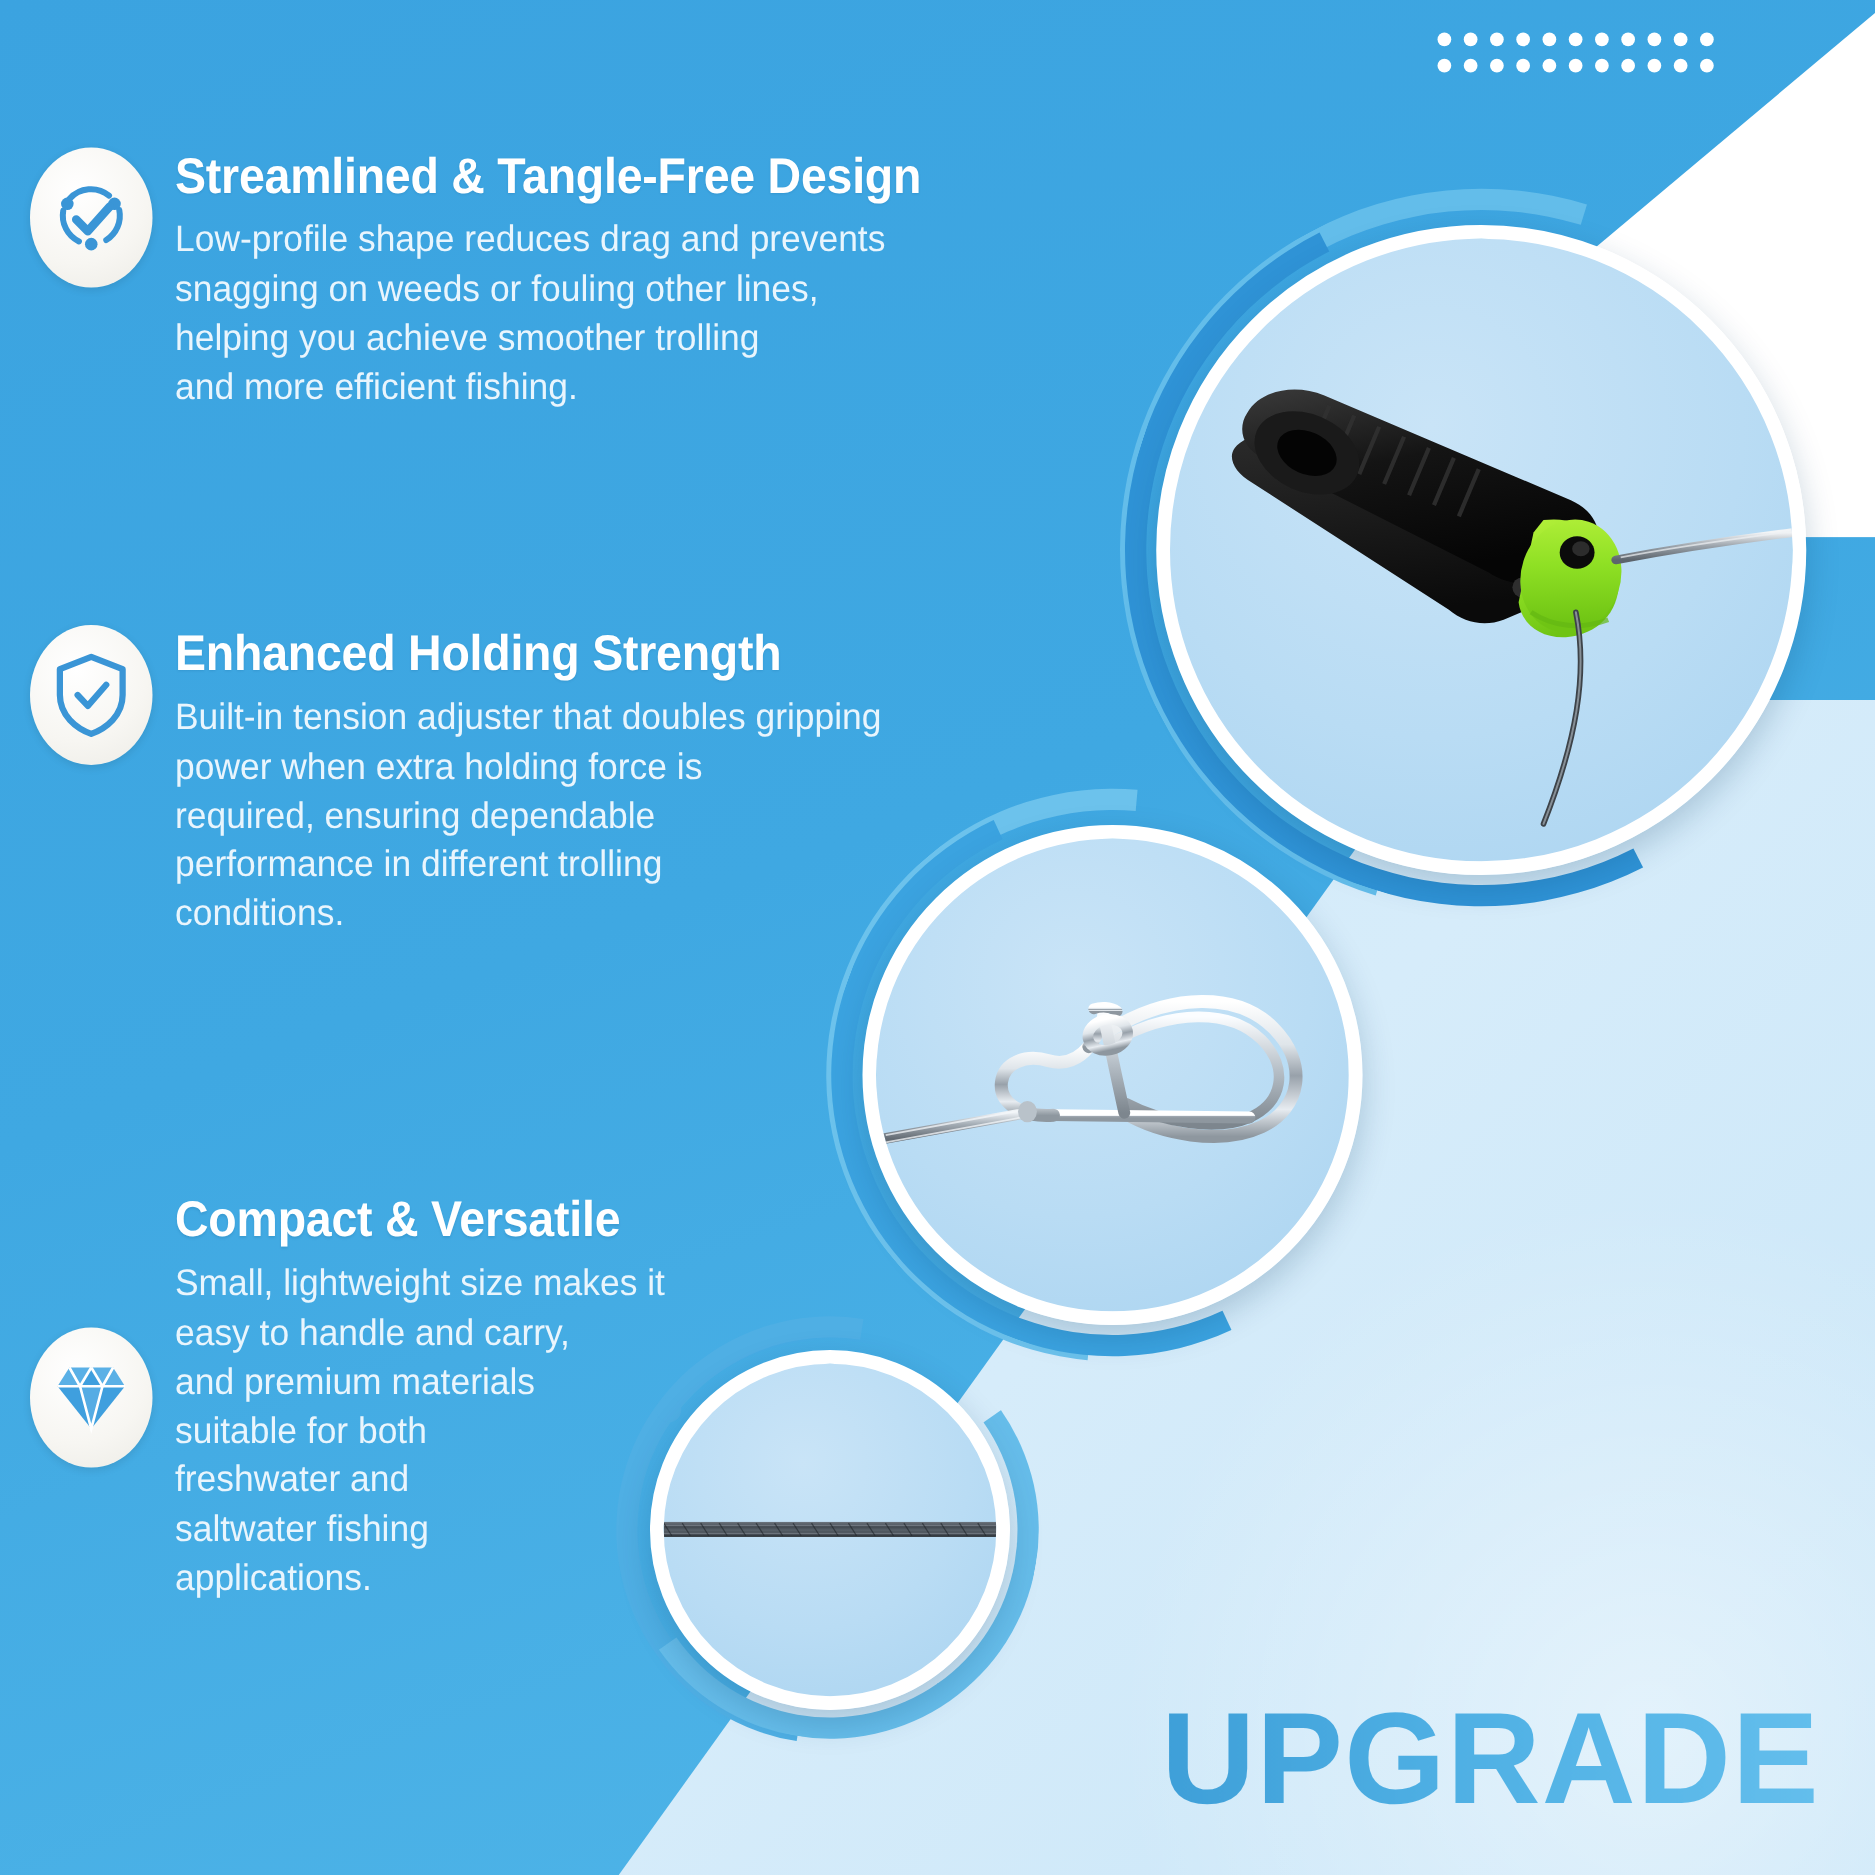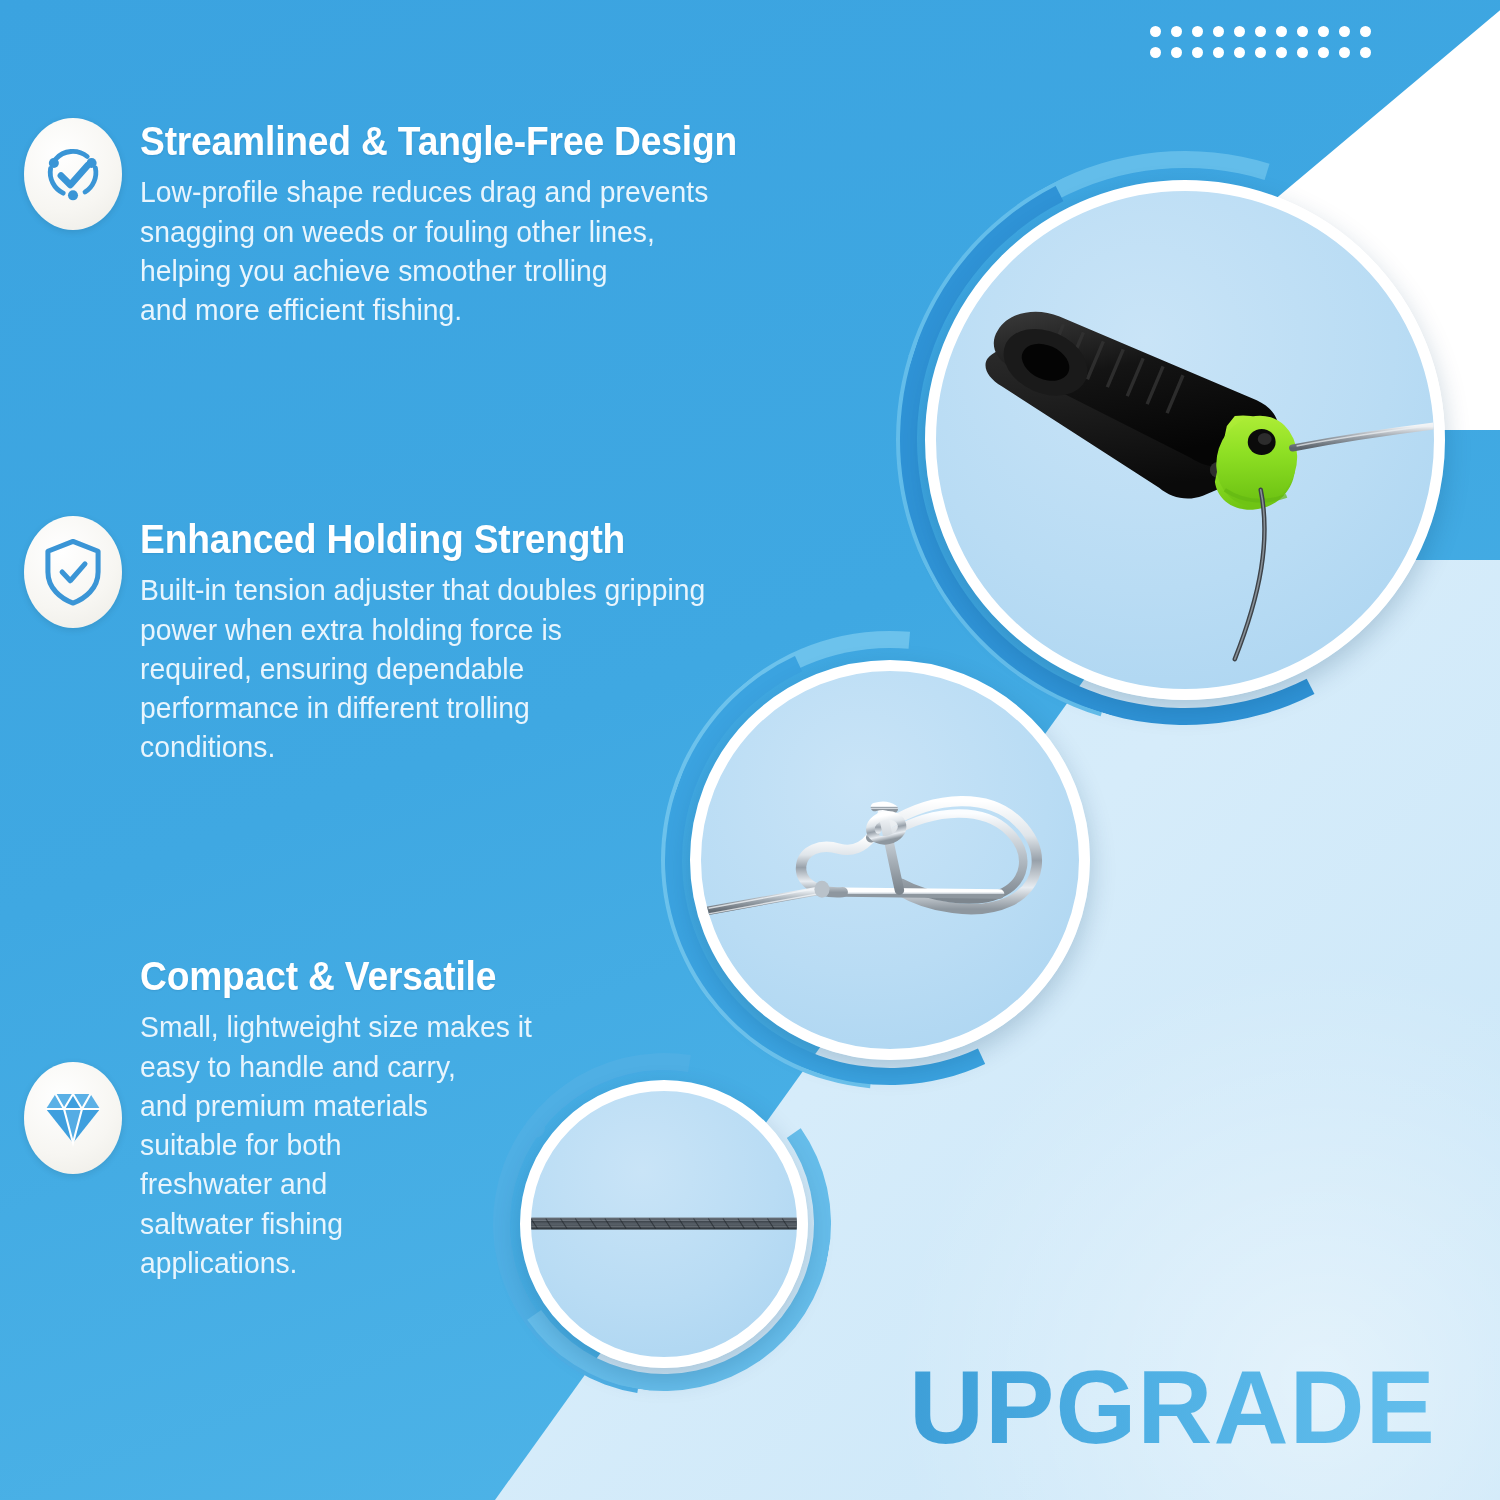--- a/index.html
+++ b/index.html
@@ -72,21 +72,21 @@
   }
 
   
   .feature {
     position: absolute;
     display: flex;
     align-items: flex-start;
     z-index: 5;
   }
   .feature-1 { left: 24px; top: 118px;  width: 860px; }
-  .feature-2 { left: 24px; top: 516px;  width: 840px; }
+  .feature-2 { left: 24px; top: 500px;  width: 840px; }
   .feature-3 { left: 24px; top: 953px;  width: 660px; align-items: center; }
 
   .badge {
     flex: 0 0 auto;
     width: 98px;
     height: 112px;
     margin-right: 18px;
     border-radius: 50%;
     background: radial-gradient(circle at 38% 32%, #ffffff 0%, #f7f6f2 58%, #ecebe5 100%);
     box-shadow: 0 2px 7px rgba(0,0,0,0.10);
@@ -184,21 +184,21 @@
     z-index: 3;
   }
   .ring-dot-3 { left: 525px; top: 1118px; width: 20px; height: 20px; background: #4FAFE4; }
 
   
   .photo svg.art { position: absolute; inset: 0; width: 100%; height: 100%; }
 
   
   .headline {
     position: absolute;
-    right: 64px;
+    right: 44px;
     bottom: 42px;
     text-align: left;
     z-index: 6;
     line-height: 0.96;
   }
   .headline-line {
     display: block;
     font-size: 104px;
     font-weight: bold;
     letter-spacing: 1px;

